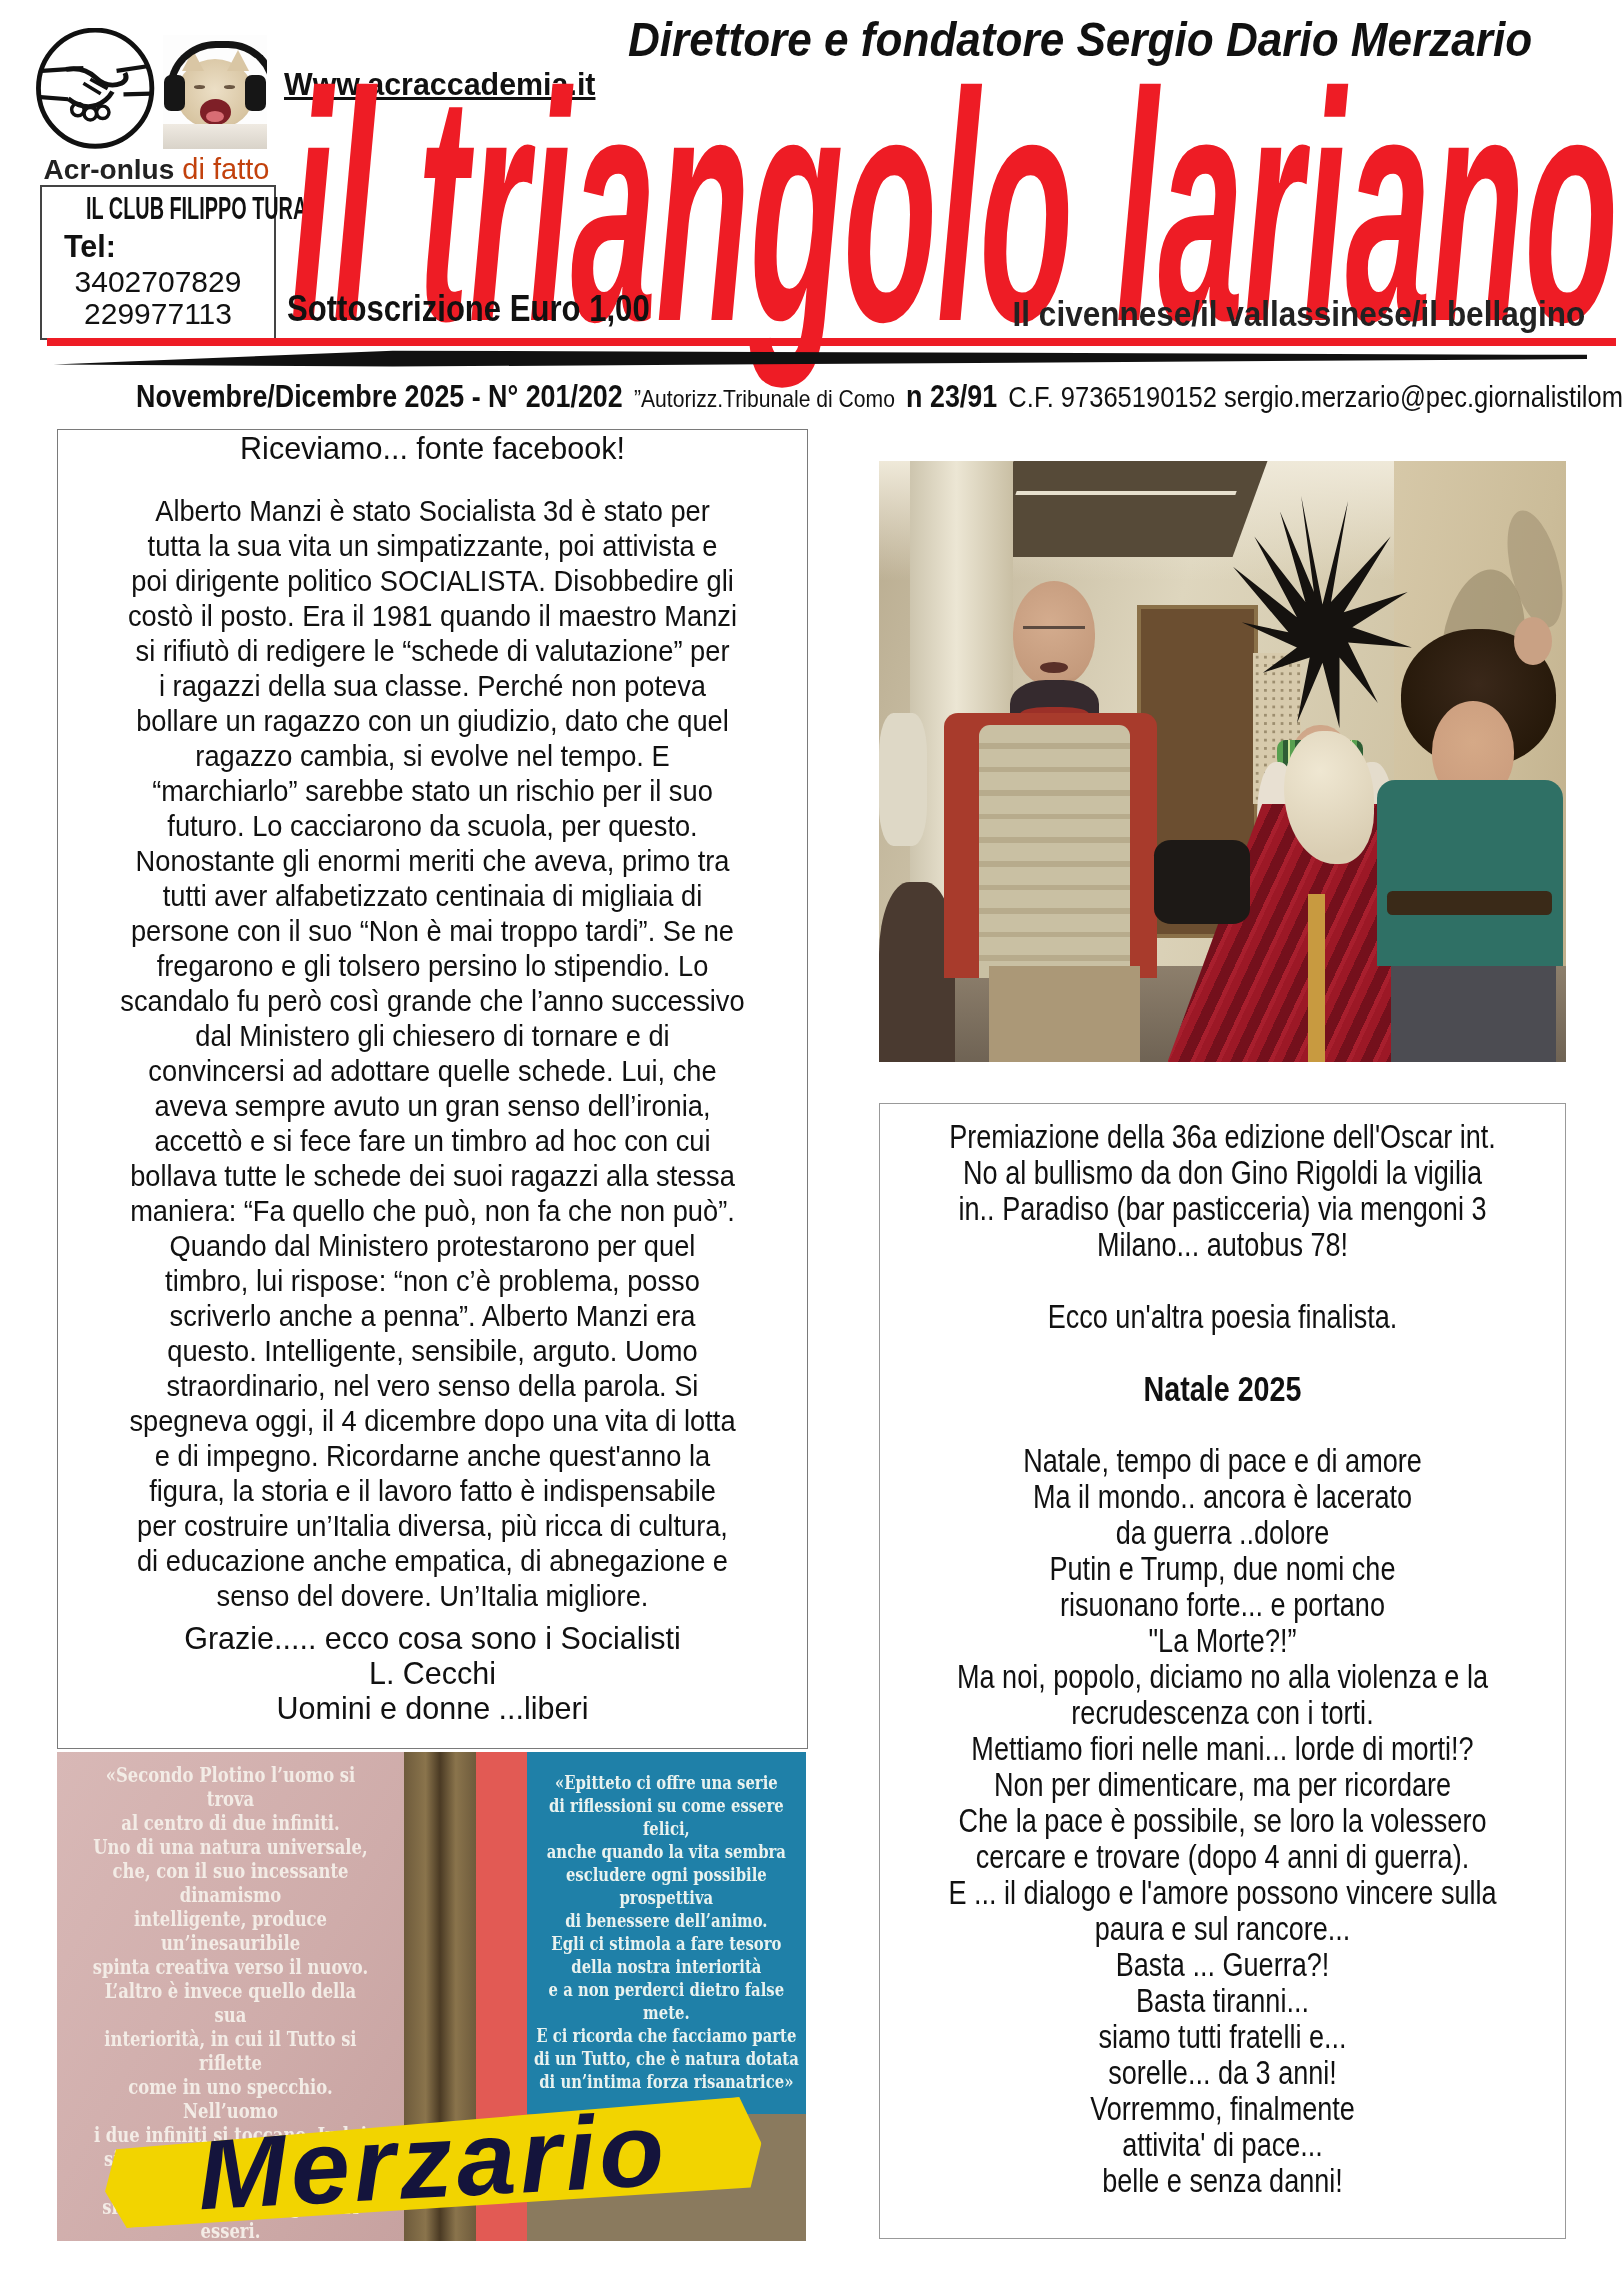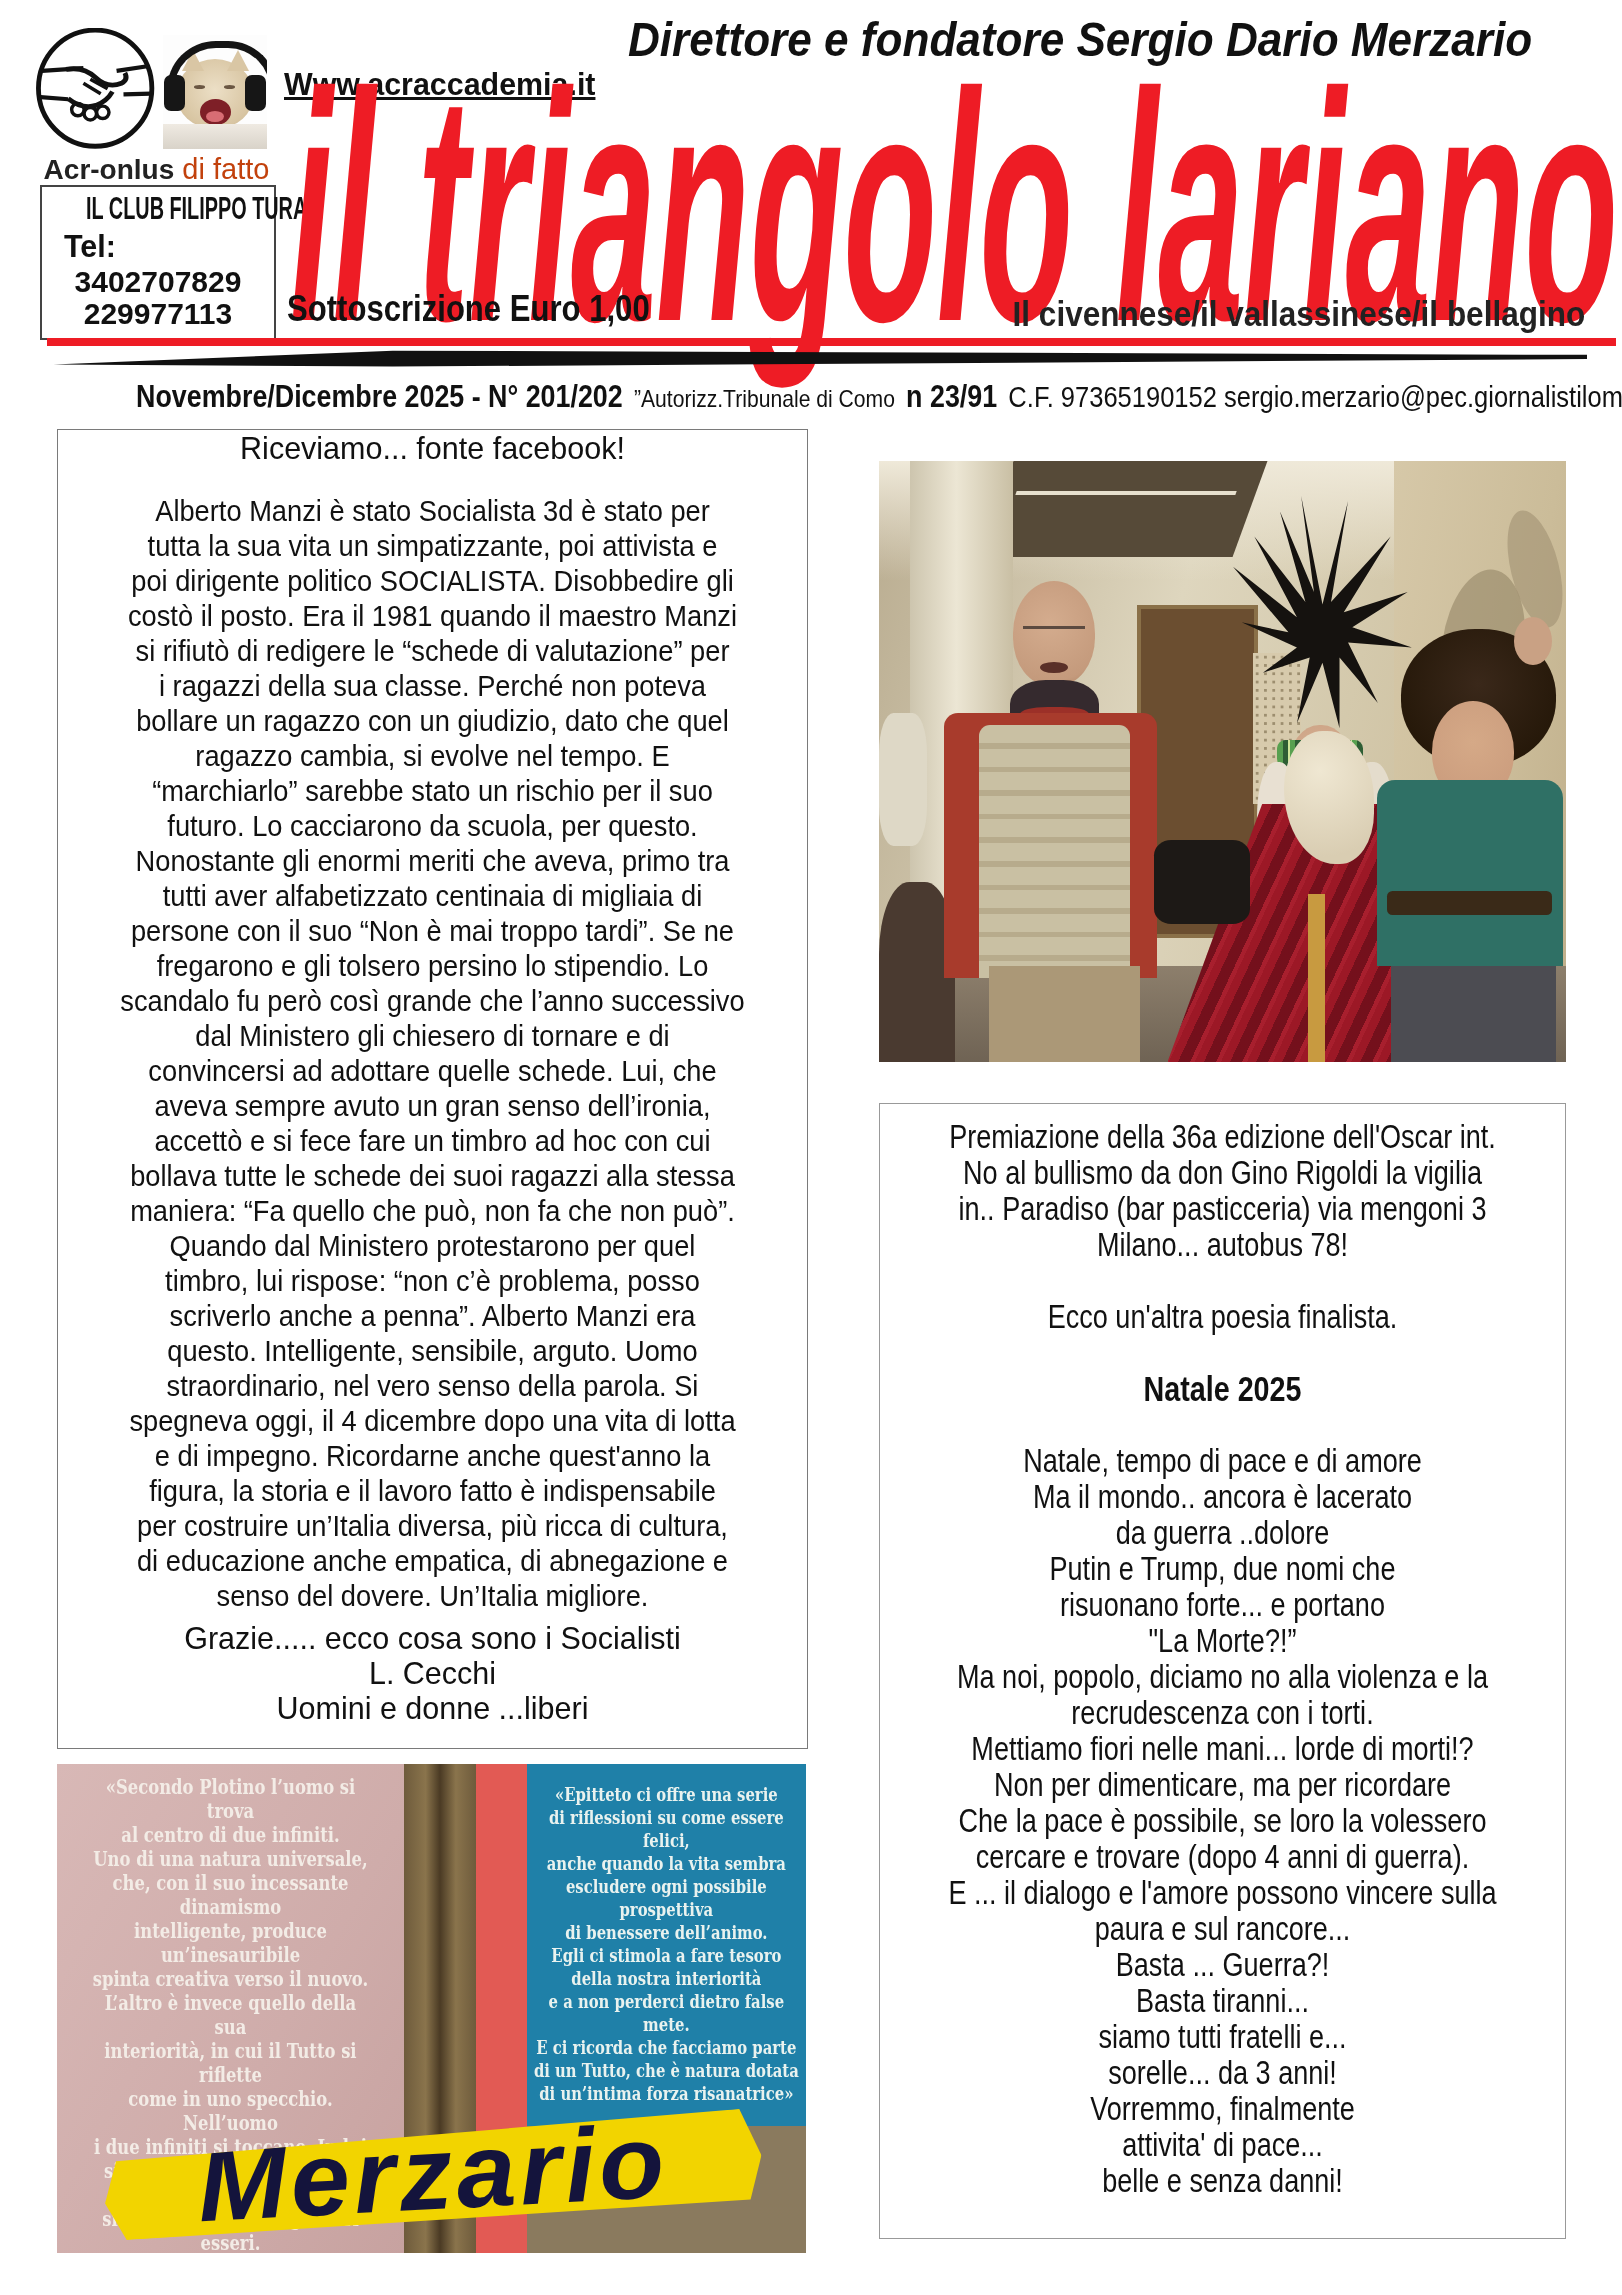--- a/index.html
+++ b/index.html
@@ -10,21 +10,21 @@
   
   .oval-logo{left:35px;top:28px;width:121px;height:121px;}
   .kitten{left:163px;top:35px;width:104px;height:114px;background:#fdfdfd;overflow:hidden;}
   .acr-line{left:28px;top:153px;width:257px;text-align:center;}
   .acr-org{font-weight:bold;font-size:28px;color:#222;}
   .acr-suffix{font-size:29px;color:#c2410c;}
   .club-box{left:40px;top:185px;width:232px;height:151px;border:2.1px solid #444;background:#fff;}
   .club-name{left:0;top:2.8px;width:100%;text-align:center;font-weight:bold;font-size:32px;
              transform:scaleX(.62);transform-origin:center;white-space:nowrap;}
   .tel{left:22px;top:42px;font-weight:bold;font-size:30.5px;}
-  .phone{width:100%;text-align:center;font-weight:bold;font-size:30px;}
+  .phone{width:100%;text-align:center;font-weight:normal;font-size:30px;}
   .p1{top:78px;} .p2{top:110px;}
   .website{left:284px;top:66px;font-weight:bold;font-size:32px;text-decoration:underline;
            transform:scaleX(.95);transform-origin:left;}
   .direttore{left:628px;top:11px;font-weight:bold;font-style:italic;font-size:49px;
              transform:scaleX(.90);transform-origin:left;}
   .masthead{left:290px;top:62px;font-weight:bold;font-style:italic;font-size:326px;line-height:291px;
             transform:scaleX(.47);transform-origin:left;}
   .sottoscrizione{left:287px;top:288px;font-weight:bold;font-size:37px;
                   transform:scaleX(.84);transform-origin:left;}
   .tagline{right:38px;top:294px;font-weight:bold;font-size:35px;color:#222;
@@ -50,21 +50,21 @@
   
   .right-box{left:879px;top:1103px;width:685px;height:1134px;border:1.4px solid #999;background:#fff;
              overflow:hidden;text-align:center;}
   .rb-inner{margin-top:15.3px;transform:scaleX(.82);transform-origin:center;}
   .event-lines,.poem-lines{font-size:33px;line-height:36px;}
   .rb-spacer{height:36px;}
   .ecco{font-size:33px;line-height:36px;}
   .poem-title{font-weight:bold;font-size:35px;line-height:36px;}
   .auguri{font-size:33px;line-height:36px;}
   
-  .book{left:57px;top:1752px;width:749px;height:489px;overflow:hidden;background:#8a7a5e;margin-top:12px;}
+  .book{left:57px;top:1752px;width:749px;height:489px;overflow:hidden;background:#8a7a5e;}
   .pink-page{left:0;top:0;width:347px;height:489px;overflow:hidden;
              background:linear-gradient(120deg,#d8b8b6,#cfacaa 60%,#c7a2a0);}
   .pink-text{margin-top:11px;width:100%;text-align:center;color:#f3ece6;
              font-family:"DejaVu Serif","Liberation Serif",serif;font-weight:bold;
              font-size:20px;line-height:24px;transform:scaleX(.82);transform-origin:center;}
   .spine{left:347px;top:0;width:72px;height:489px;
          background:linear-gradient(90deg,#6e5b3c,#8a744c 30%,#4a3a24 50%,#8a744c 72%,#6e5b3c);}
   .red-strip{left:419px;top:0;width:51px;height:489px;background:#e25a54;}
   .blue-page{left:470px;top:0;width:279px;height:362px;overflow:hidden;background:#1f80a8;}
   .blue-text{margin-top:19.4px;width:130%;margin-left:-15%;text-align:center;color:#e9f2ef;

